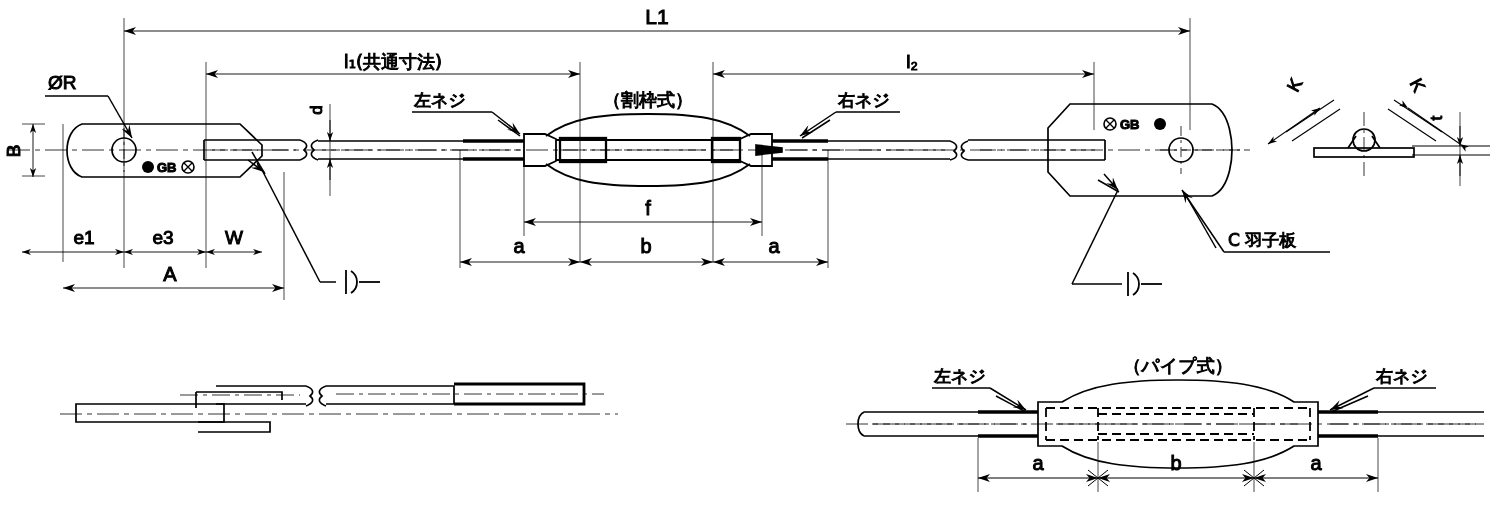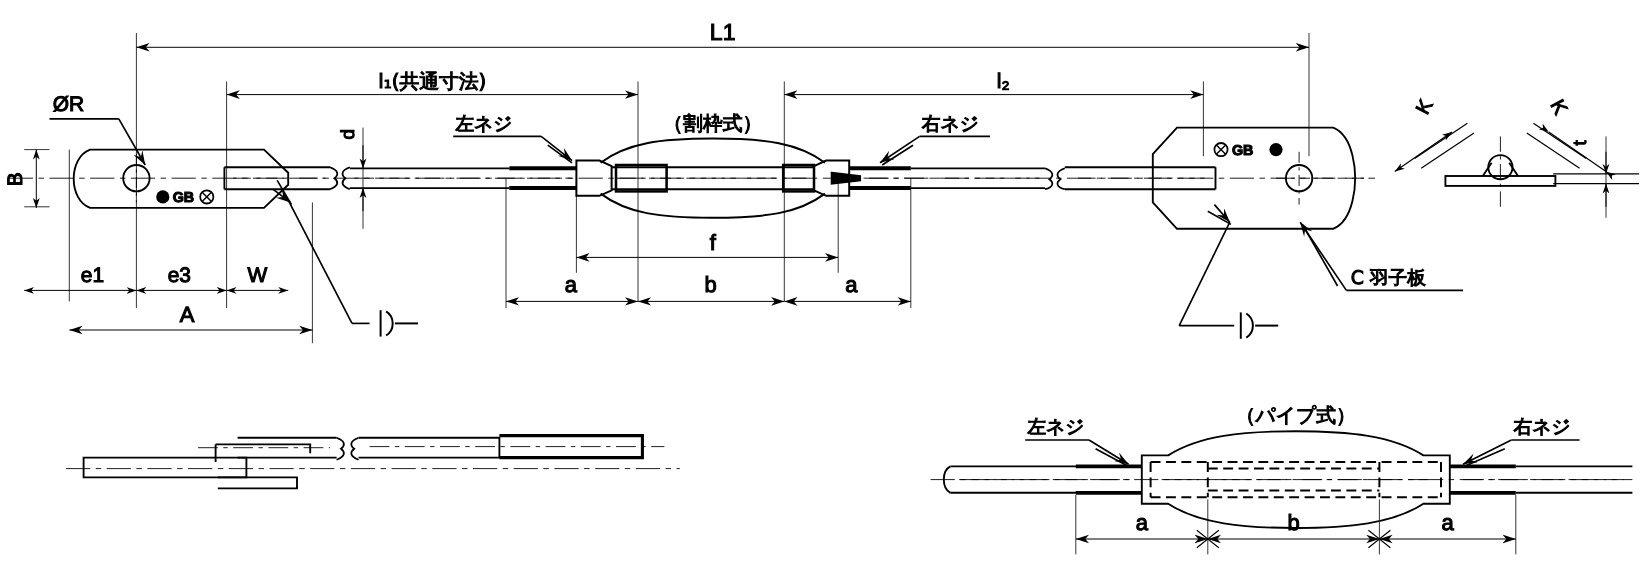--- a/index.html
+++ b/index.html
@@ -2,21 +2,21 @@
 <html><head>
 <meta charset="utf-8">
 <title>Turnbuckle Technical Drawing</title>
 <style>
   html,body{margin:0;padding:0;background:#ffffff;}
   body{
     width:1496px;height:514px;position:relative;overflow:hidden;
     font-family:"Liberation Sans","DejaVu Sans",sans-serif;
     color:#000;
   }
-  #sheet{position:absolute;left:0;top:12px;width:1496px;height:428px;}
+  #sheet{position:absolute;left:0;top:0;width:1496px;height:428px;}
   svg{display:block;}
   .lbl{font-family:"Liberation Sans","DejaVu Sans",sans-serif;fill:#000;}
   .jp{font-family:"DejaVu Sans","Liberation Sans",sans-serif;fill:#000;}
 </style>
 </head>
 <body>
 
 <div id="sheet">
 <svg width="1496" height="514" viewBox="0 0 1496 514" xmlns="http://www.w3.org/2000/svg">
 

